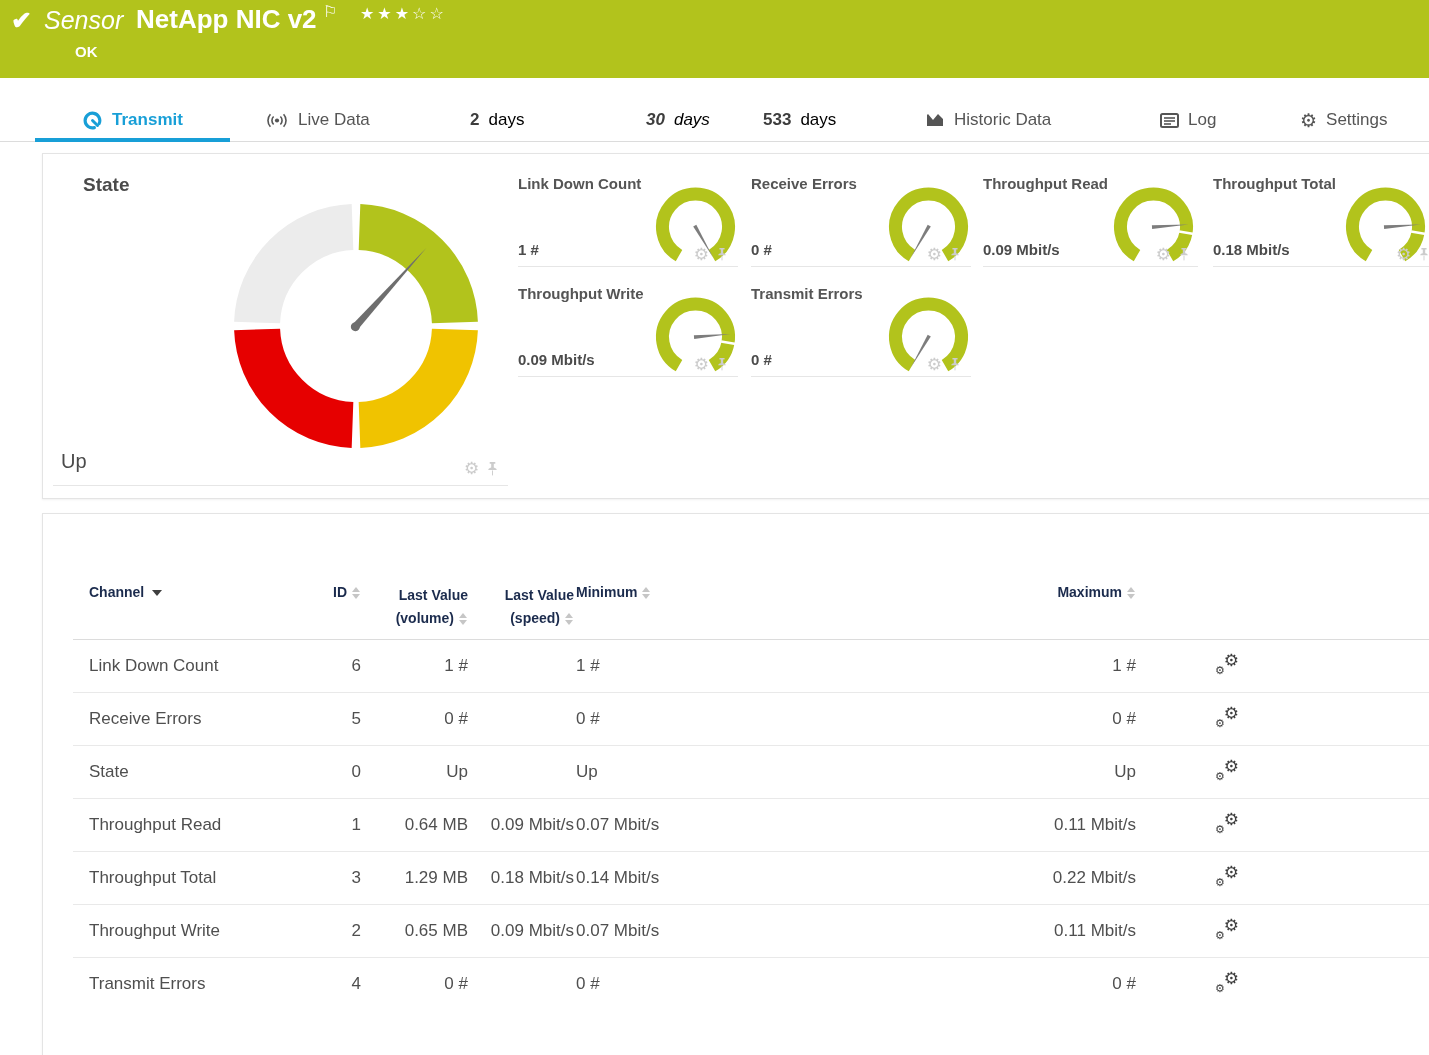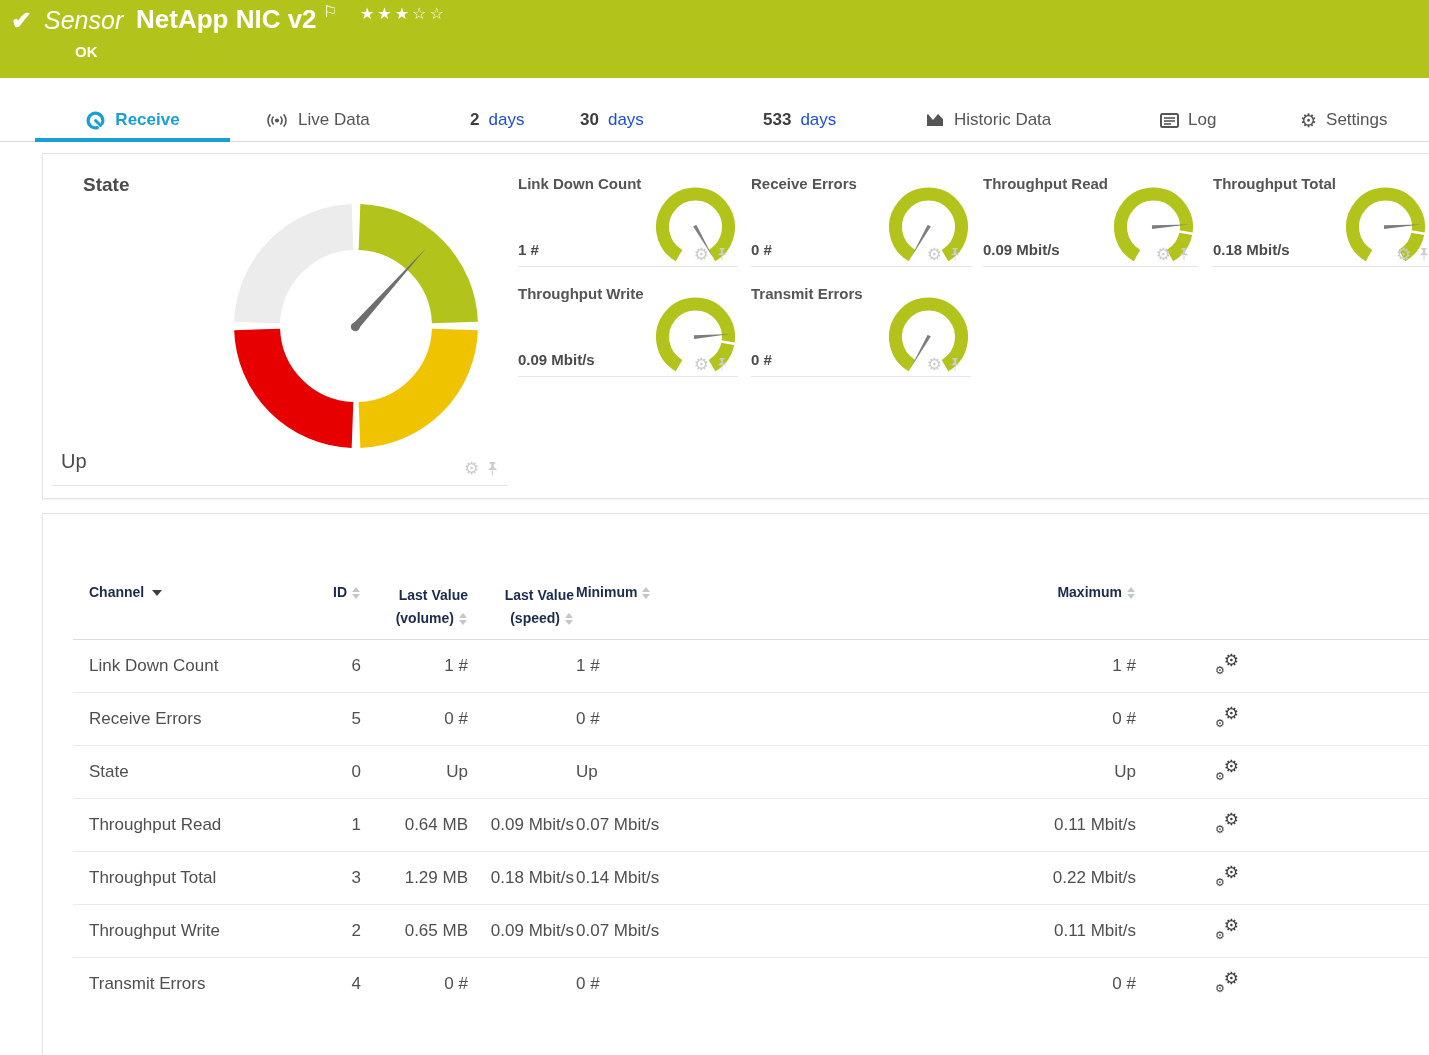--- a/index.html
+++ b/index.html
@@ -25,27 +25,27 @@
 
   
   .tabs{position:absolute;left:0;top:100px;width:1429px;height:41px;border-bottom:1px solid #dcdcdc;background:#fff;}
   .tab{position:absolute;top:0;height:40px;display:flex;align-items:center;gap:9px;
        font-size:17px;color:#555;cursor:pointer;white-space:nowrap;}
   .tab .ticon{display:inline-flex;align-items:center;}
   .tab-overview{left:35px;width:195px;justify-content:center;color:var(--accent-blue,#189fd7);font-weight:bold;}
   .tab-underline{position:absolute;left:35px;bottom:-1px;width:195px;height:4px;background:var(--accent-blue,#189fd7);}
   .tab-livedata{left:265px;}
   .tab-2days{left:470px;}
-  .tab-30days{left:580px;}
+  .tab-30days{left:646px;font-style:italic;}
   .tab-365days{left:763px;}
   .tab-historic{left:925px;}
   .tab-log{left:1160px;}
   .tab-settings{left:1300px;}
   .tab .num{font-weight:bold;color:#3d3d3d;}
-  .tab .word{color:#1d4ed8;}
+  .tab .word{color:#000000;}
   .gear-glyph{font-size:19px;line-height:1;color:#555;font-style:normal;}
 
   
   .panel{position:absolute;background:#fff;border:1px solid #e4e4e4;box-shadow:0 1px 2px rgba(0,0,0,.06);}
   .gauges-panel{left:42px;top:153px;width:1400px;height:344px;}
   .table-panel{left:42px;top:513px;width:1400px;height:560px;}
 
   
   .state-cell{position:absolute;left:0;top:0;width:465px;height:332px;}
   .state-title{position:absolute;left:40px;top:20px;font-size:19px;font-weight:bold;color:#4b4b4b;}
@@ -118,21 +118,21 @@
   </header>
 
   <nav class="tabs">
     <div class="tab tab-overview">
       <span class="ticon">
         <svg width="21" height="21" viewBox="0 0 20 20">
           <path d="M 11.8 16.8 A 7 7 0 1 1 16.3 13.0" fill="none" stroke="#189fd7" stroke-width="3" stroke-linecap="round"></path>
           <line x1="10" y1="10" x2="14.8" y2="14.8" stroke="#189fd7" stroke-width="2.8" stroke-linecap="round"></line>
         </svg>
       </span>
-      <span>Receive</span>
+      <span>Transmit</span>
     </div>
     <div class="tab-underline"></div>
 
     <div class="tab tab-livedata">
       <span class="ticon">
         <svg width="24" height="17" viewBox="0 0 24 17">
           <circle cx="12" cy="8.5" r="2.1" fill="#555"></circle>
           <path d="M8.6 4.5a5.6 5.6 0 0 0 0 8" fill="none" stroke="#555" stroke-width="1.6"></path>
           <path d="M5.4 2.2a9.4 9.4 0 0 0 0 12.6" fill="none" stroke="#555" stroke-width="1.6"></path>
           <path d="M15.4 4.5a5.6 5.6 0 0 1 0 8" fill="none" stroke="#555" stroke-width="1.6"></path>

